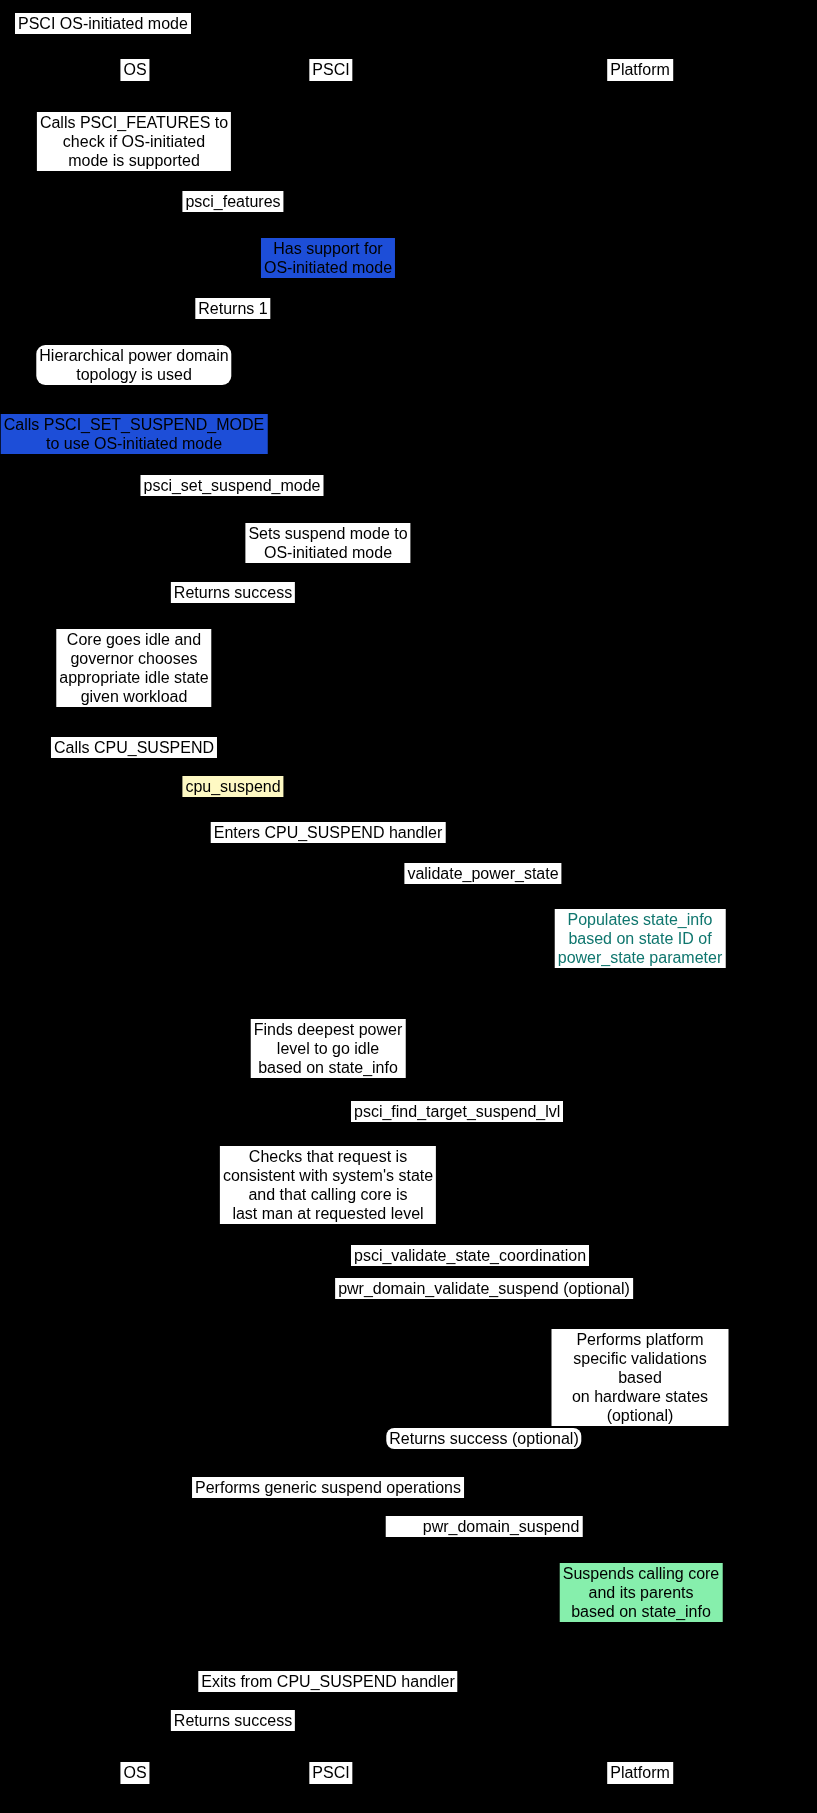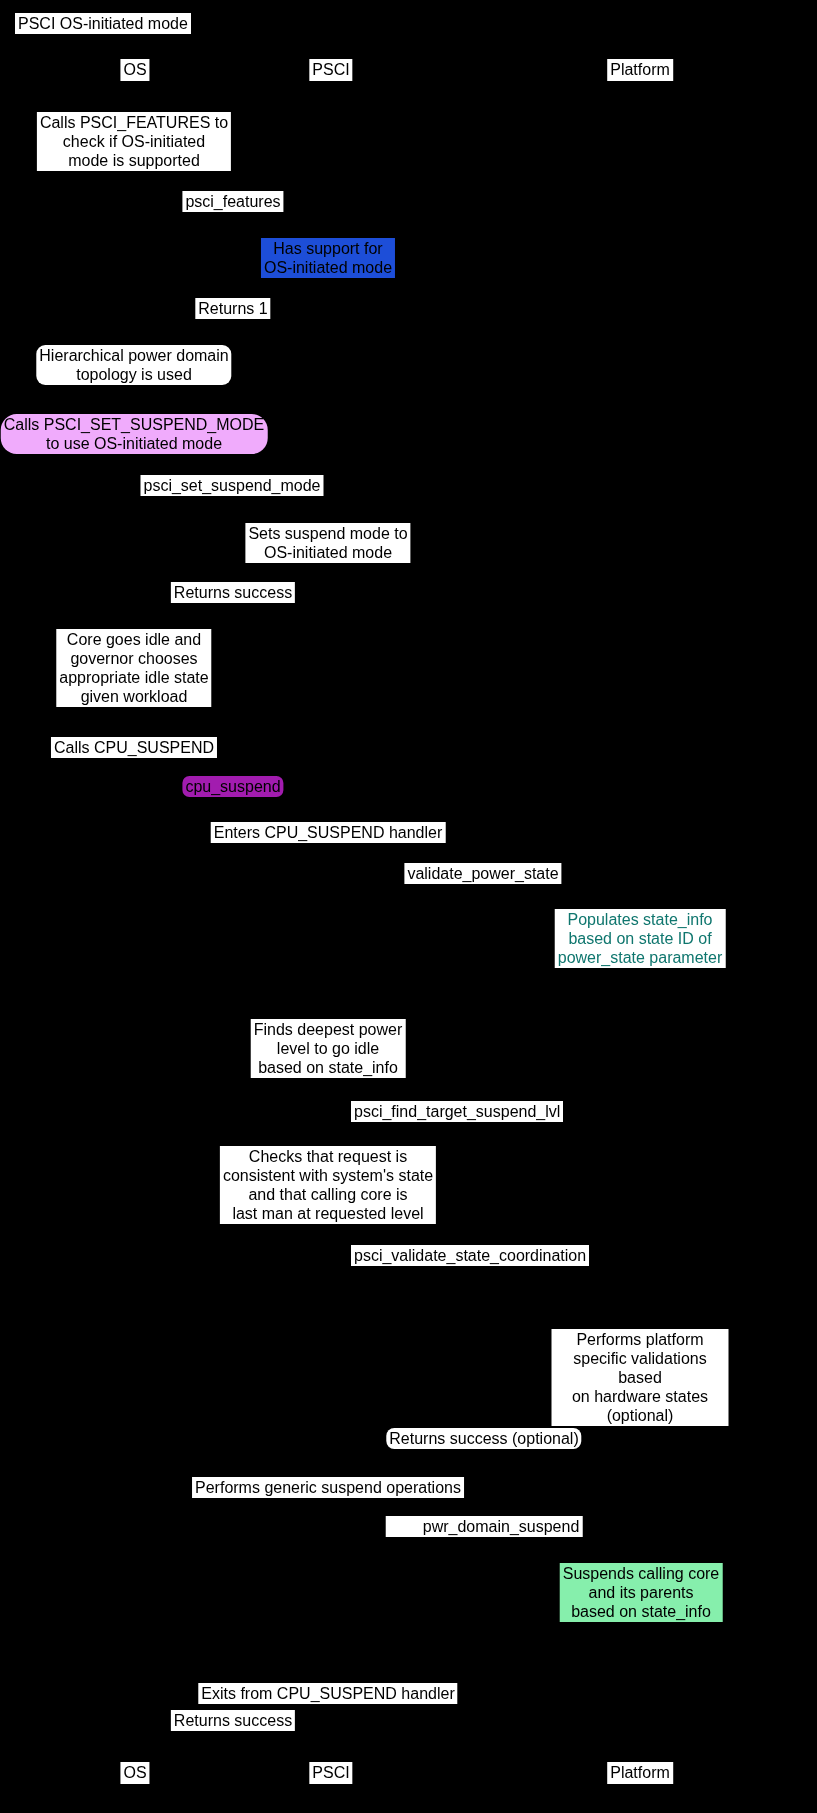--- a/index.html
+++ b/index.html
@@ -41,54 +41,55 @@
     <div class="label actor centered" style="left: 640px; top: 59px; background: rgb(255, 255, 255); color: rgb(0, 0, 0);">Platform</div>
     <div class="label note centered" style="left: 134px; top: 112px; background: rgb(255, 255, 255); color: rgb(0, 0, 0);">Calls PSCI_FEATURES to
 check if OS-initiated
 mode is supported</div>
     <div class="label msg centered" style="left: 233px; top: 191px; background: rgb(255, 255, 255); color: rgb(0, 0, 0);">psci_features</div>
     <div class="label note centered" style="left: 328px; top: 238px; background: #1d4ed8; color: rgb(0, 0, 0);">Has support for
 OS-initiated mode</div>
     <div class="label msg centered" style="left: 233px; top: 298px; background: rgb(255, 255, 255); color: rgb(0, 0, 0);">Returns 1</div>
     <div class="label note centered" style="left: 134px; top: 345px; background: rgb(255, 255, 255); color: rgb(0, 0, 0); border-radius: 9px;">Hierarchical power domain
 topology is used</div>
-    <div class="label note centered" style="left: 134px; top: 414px; background: #f0abfc; color: rgb(0, 0, 0); border-radius: 16px;">Calls PSCI_SET_SUSPEND_MODE
+    <div class="label note centered" style="left: 134px; top: 414px; background: #1d4ed8; color: rgb(0, 0, 0);">Calls PSCI_SET_SUSPEND_MODE
 to use OS-initiated mode</div>
     <div class="label msg centered" style="left: 232px; top: 475px; background: rgb(255, 255, 255); color: rgb(0, 0, 0);">psci_set_suspend_mode</div>
     <div class="label note centered" style="left: 328px; top: 523px; background: rgb(255, 255, 255); color: rgb(0, 0, 0);">Sets suspend mode to
 OS-initiated mode</div>
     <div class="label msg centered" style="left: 233px; top: 582px; background: rgb(255, 255, 255); color: rgb(0, 0, 0);">Returns success</div>
     <div class="label note centered" style="left: 134px; top: 629px; background: rgb(255, 255, 255); color: rgb(0, 0, 0);">Core goes idle and
 governor chooses
 appropriate idle state
 given workload</div>
     <div class="label note centered" style="left: 134px; top: 737px; background: rgb(255, 255, 255); color: rgb(0, 0, 0);">Calls CPU_SUSPEND</div>
-    <div class="label msg centered" style="left: 233px; top: 776px; background: #a21caf; color: rgb(0, 0, 0); border-radius: 7px;">cpu_suspend</div>
+    <div class="label msg centered" style="left: 233px; top: 776px; background: #fef9c3; color: rgb(0, 0, 0);">cpu_suspend</div>
     <div class="label note centered" style="left: 328px; top: 822px; background: rgb(255, 255, 255); color: rgb(0, 0, 0);">Enters CPU_SUSPEND handler</div>
     <div class="label msg centered" style="left: 483px; top: 863px; background: rgb(255, 255, 255); color: rgb(0, 0, 0);">validate_power_state</div>
     <div class="label note centered" style="left: 640px; top: 909px; background: rgb(255, 255, 255); color: #0f766e;">Populates state_info
 based on state ID of
 power_state parameter</div>
     <div class="label note centered" style="left: 328px; top: 1019px; background: rgb(255, 255, 255); color: rgb(0, 0, 0);">Finds deepest power
 level to go idle
 based on state_info</div>
     <div class="label self" style="left: 351px; top: 1101px; background: rgb(255, 255, 255); color: rgb(0, 0, 0);">psci_find_target_suspend_lvl</div>
     <div class="label note centered" style="left: 328px; top: 1146px; background: rgb(255, 255, 255); color: rgb(0, 0, 0);">Checks that request is
 consistent with system's state
 and that calling core is
 last man at requested level</div>
     <div class="label self" style="left: 351px; top: 1245px; background: rgb(255, 255, 255); color: rgb(0, 0, 0);">psci_validate_state_coordination</div>
+    <div class="label msg centered" style="left: 484px; top: 1278px; background: rgb(255, 255, 255); color: rgb(0, 0, 0);">pwr_domain_validate_suspend (optional)</div>
     <div class="label note centered" style="left: 640px; top: 1329px; background: rgb(255, 255, 255); color: rgb(0, 0, 0);">Performs platform
 specific validations based
 on hardware states
 (optional)</div>
     <div class="label msg centered" style="left: 484px; top: 1428px; background: rgb(255, 255, 255); color: rgb(0, 0, 0); border-radius: 8px;">Returns success (optional)</div>
     <div class="label note centered" style="left: 328px; top: 1477px; background: rgb(255, 255, 255); color: rgb(0, 0, 0);">Performs generic suspend operations</div>
     <div class="label msg centered" style="left: 484px; top: 1516px; background: rgb(255, 255, 255); color: rgb(0, 0, 0); padding-left: 37px;">pwr_domain_suspend</div>
     <div class="label note centered" style="left: 641px; top: 1563px; background: #86efac; color: rgb(0, 0, 0);">Suspends calling core
 and its parents
 based on state_info</div>
-    <div class="label note centered" style="left: 328px; top: 1671px; background: rgb(255, 255, 255); color: rgb(0, 0, 0); margin-top: 12px;">Exits from CPU_SUSPEND handler</div>
+    <div class="label note centered" style="left: 328px; top: 1671px; background: rgb(255, 255, 255); color: rgb(0, 0, 0);">Exits from CPU_SUSPEND handler</div>
     <div class="label msg centered" style="left: 233px; top: 1710px; background: rgb(255, 255, 255); color: rgb(0, 0, 0);">Returns success</div>
     <div class="label actor centered" style="left: 135px; top: 1762px; background: rgb(255, 255, 255); color: rgb(0, 0, 0);">OS</div>
     <div class="label actor centered" style="left: 331px; top: 1762px; background: rgb(255, 255, 255); color: rgb(0, 0, 0);">PSCI</div>
     <div class="label actor centered" style="left: 640px; top: 1762px; background: rgb(255, 255, 255); color: rgb(0, 0, 0);">Platform</div>
   </div>
 
 </body></html>

